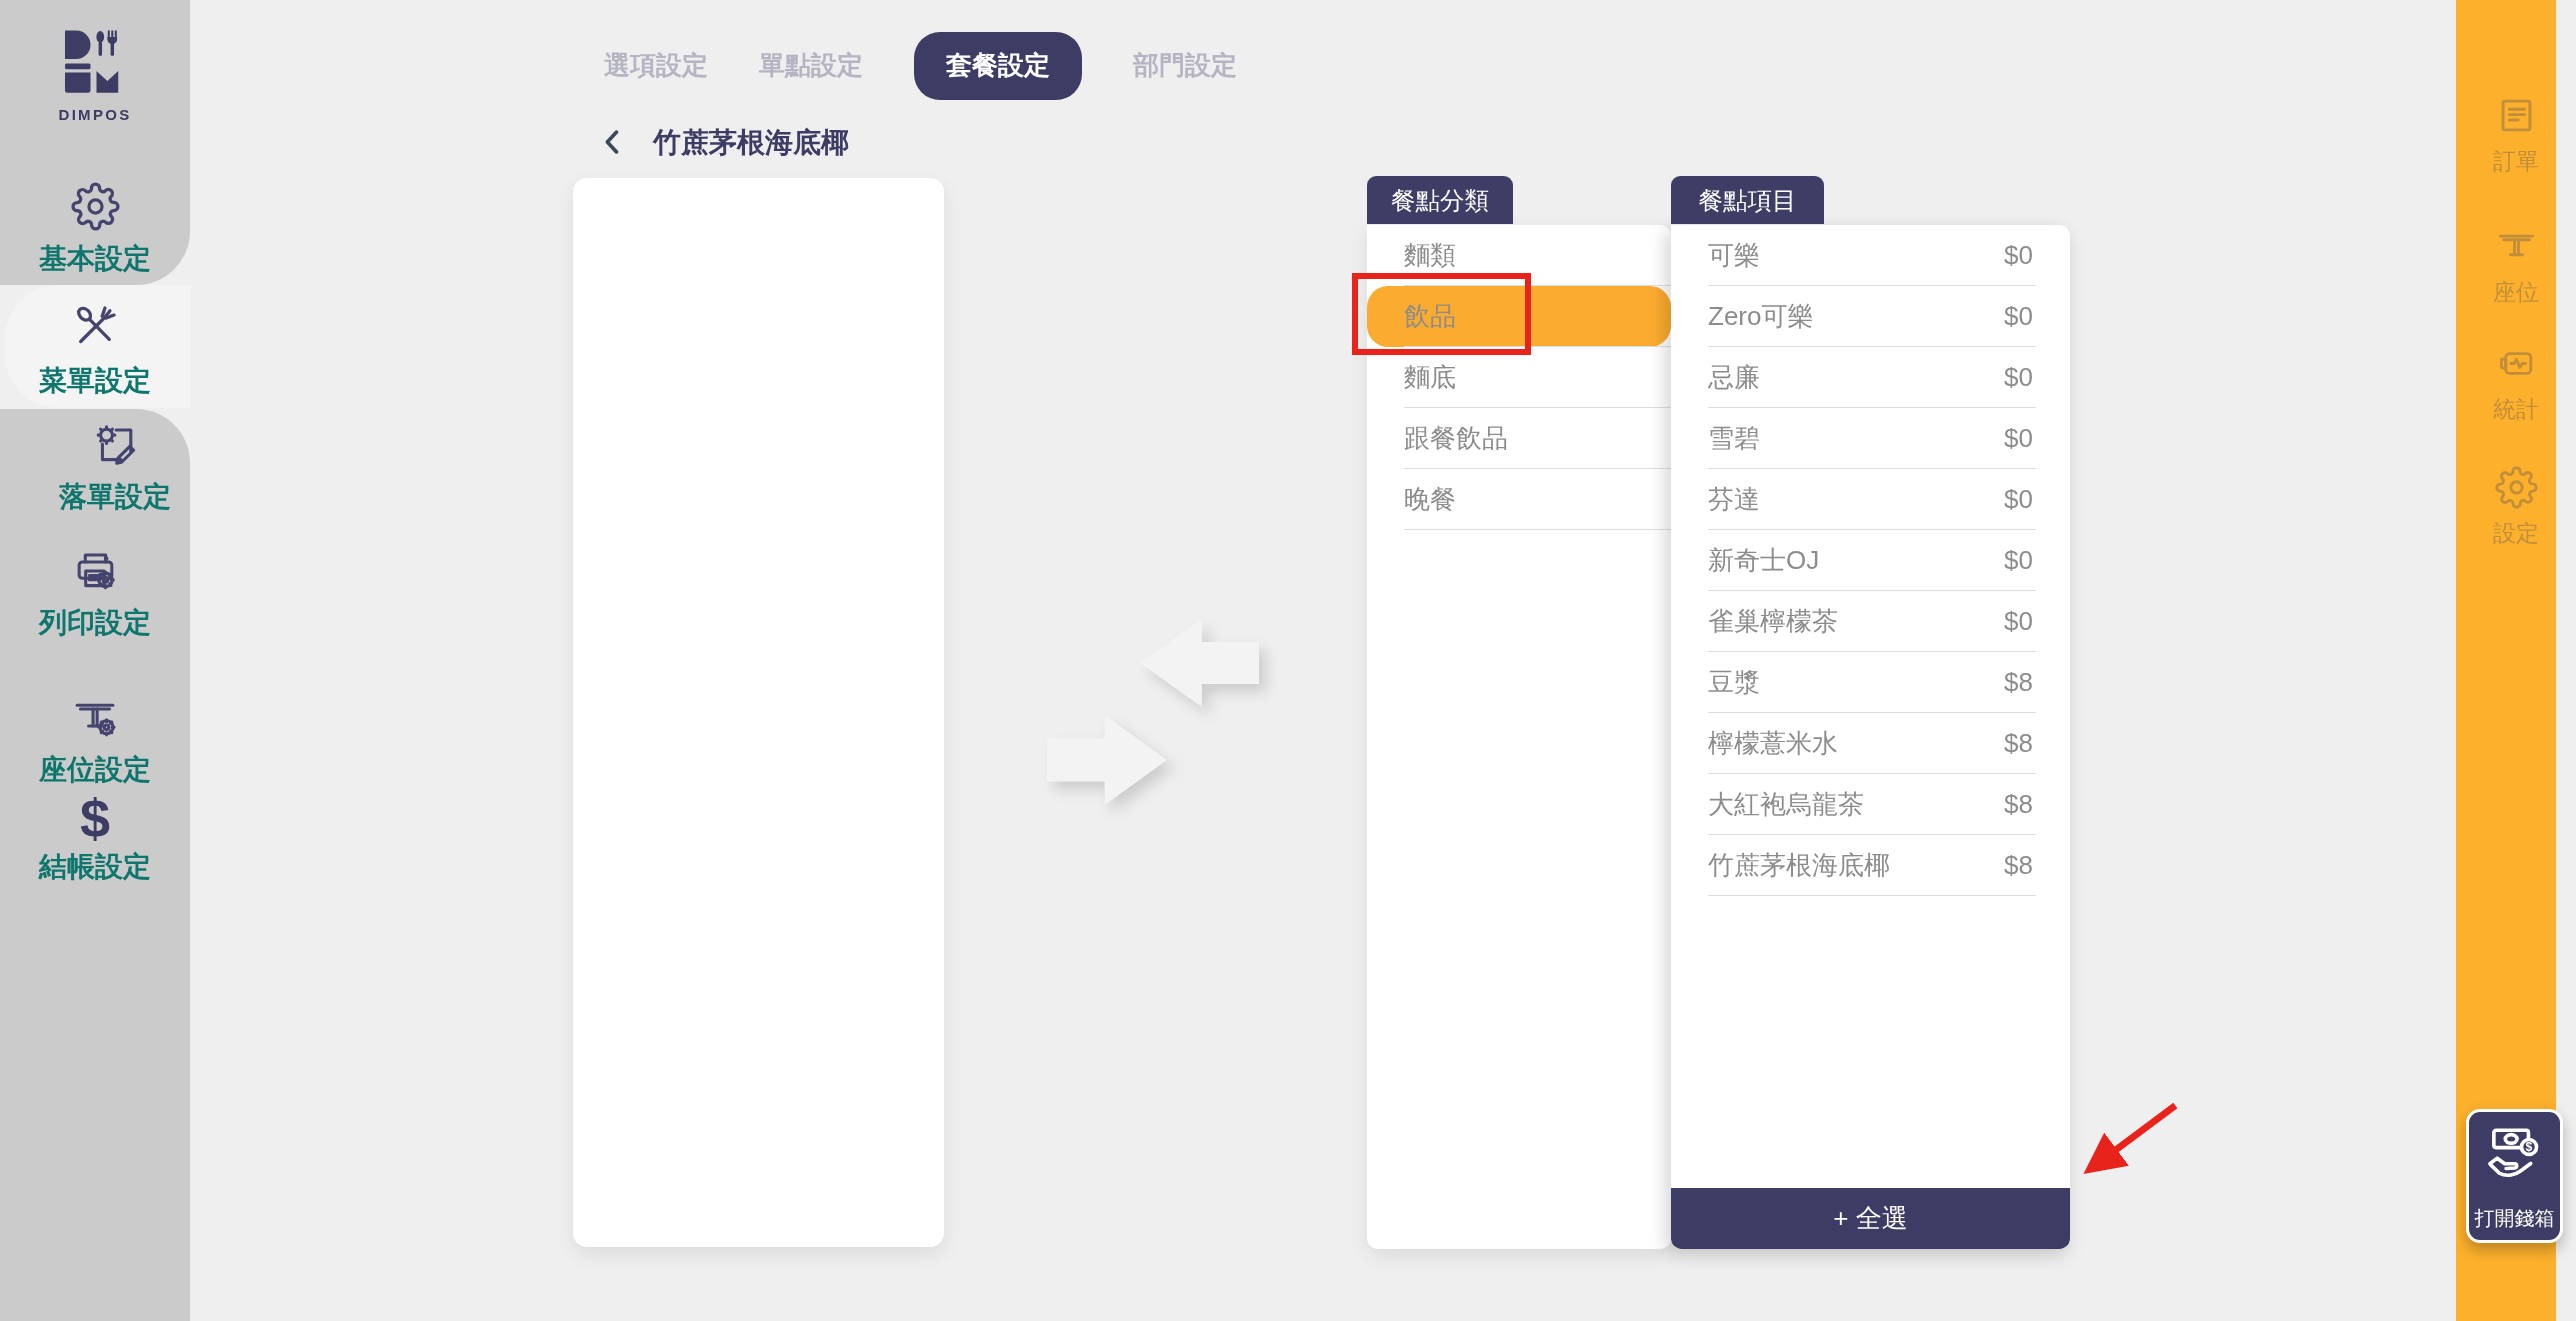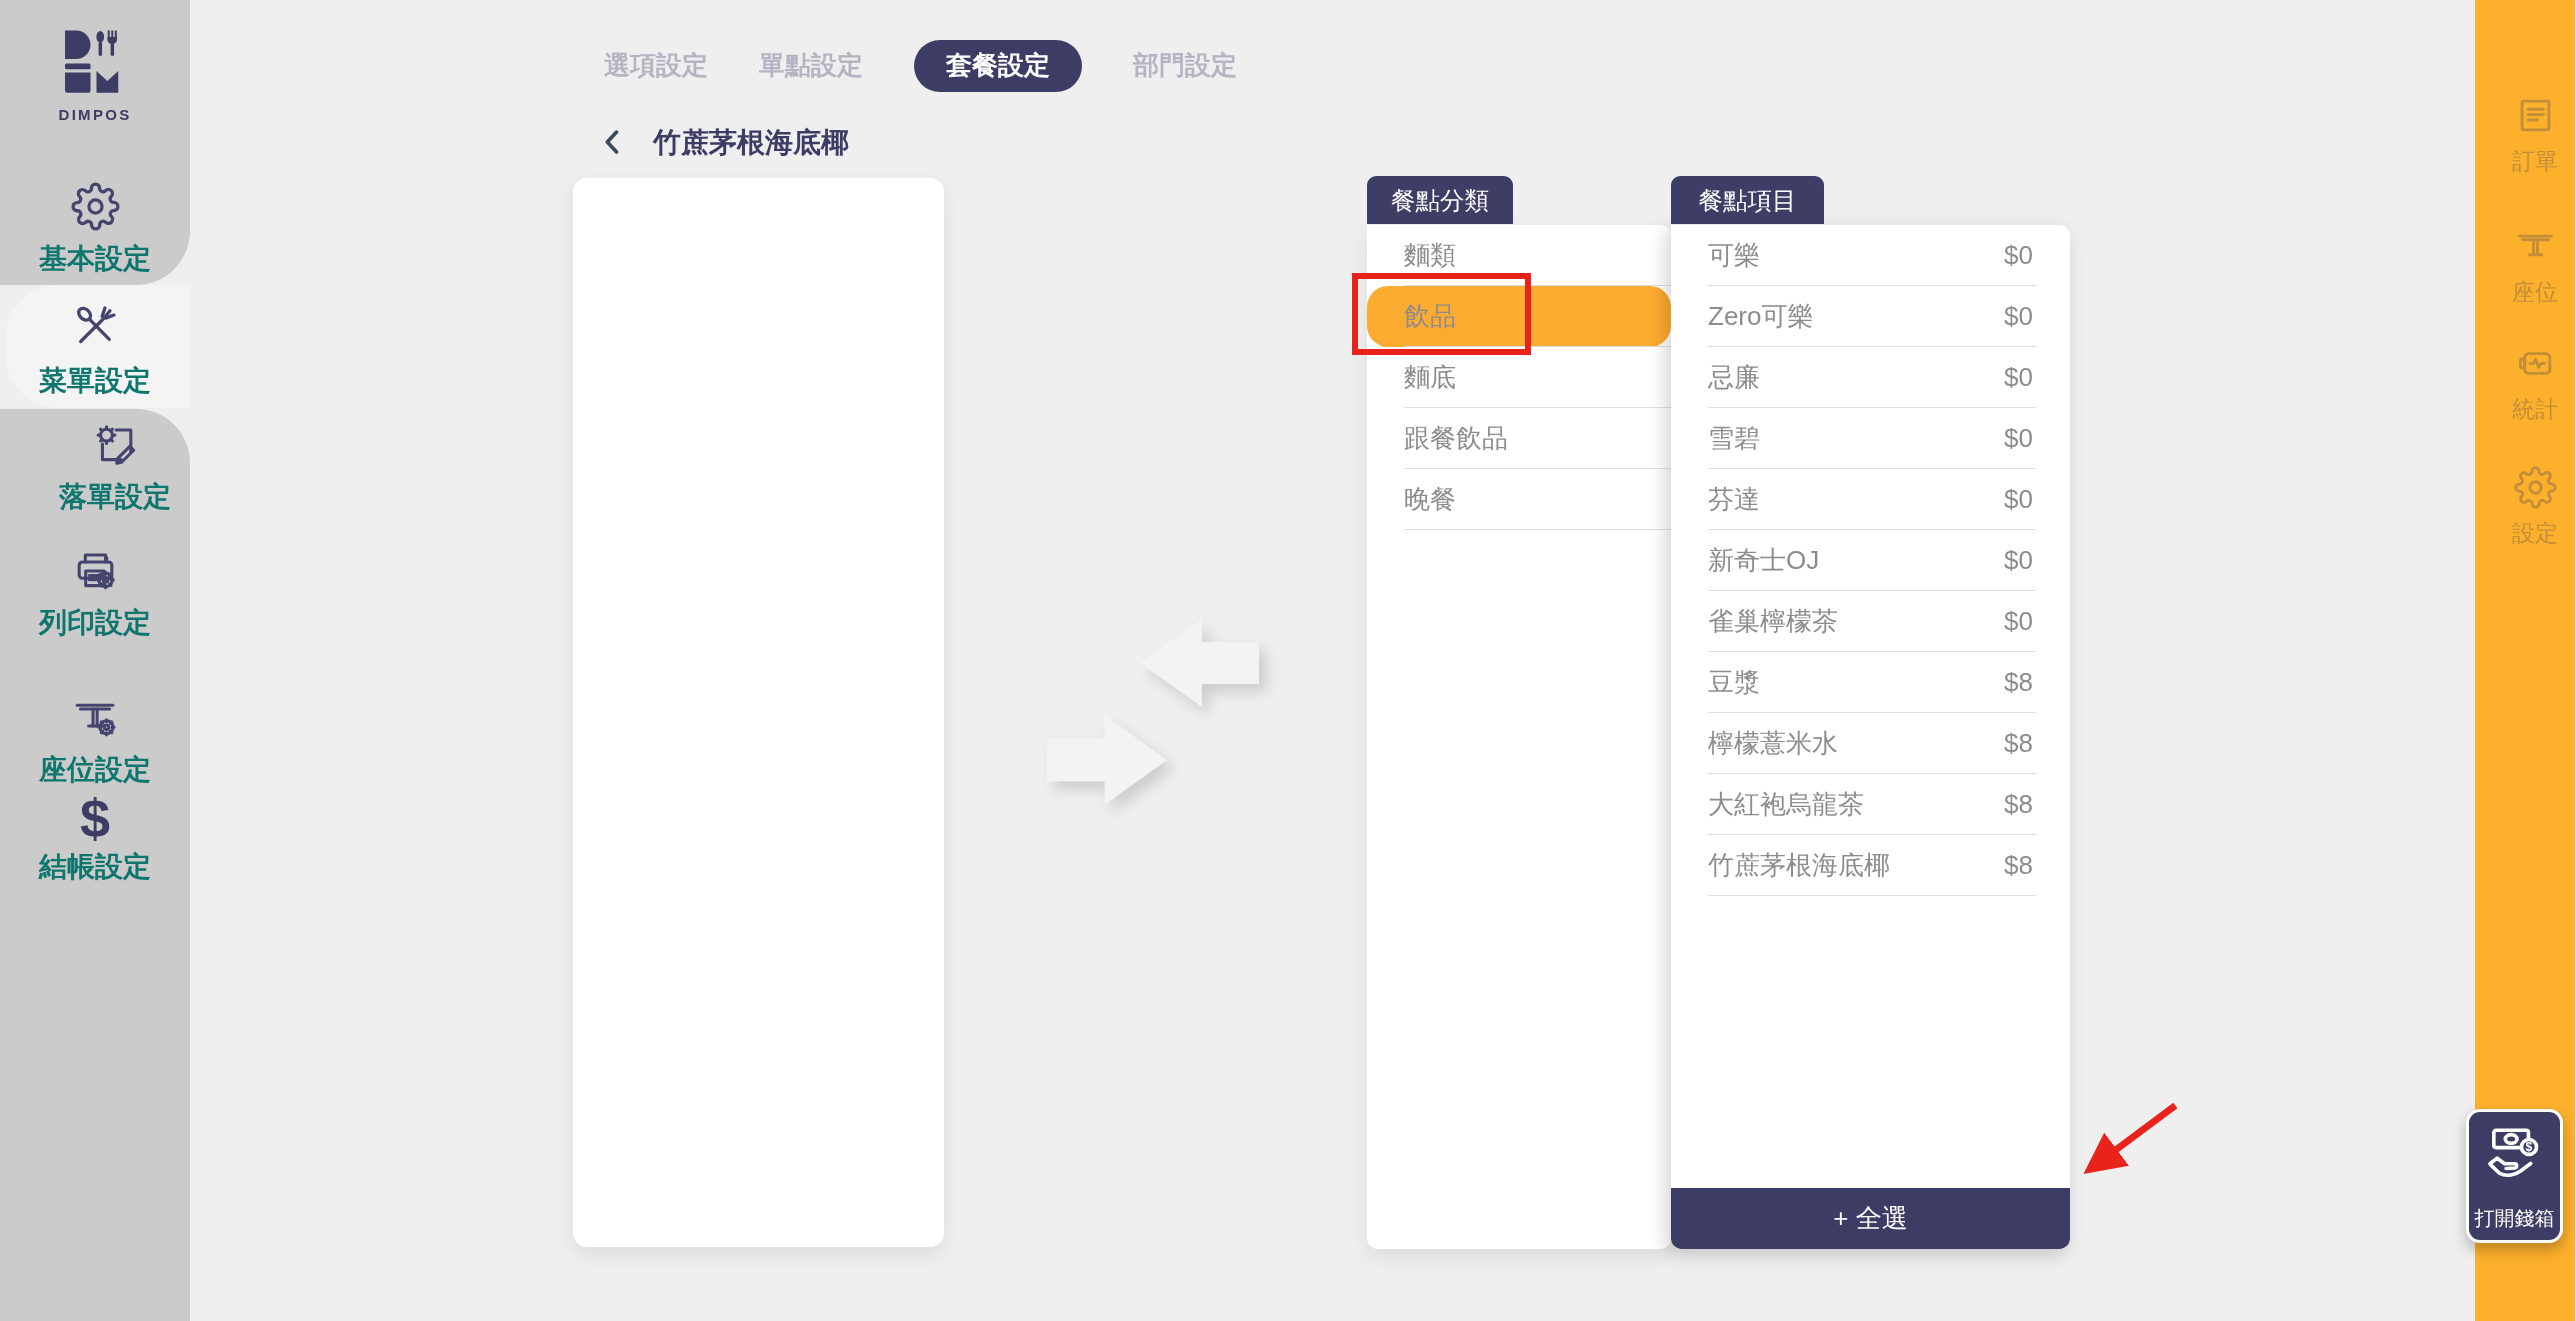--- a/index.html
+++ b/index.html
@@ -18,21 +18,21 @@
   .logo-block svg{display:block;margin:0 auto;}
   .brand-name{margin-top:4.6px;font-size:15px;font-weight:800;letter-spacing:2.3px;color:#3d3c64;}
   .sb-item{position:absolute;left:0;width:190px;display:flex;flex-direction:column;align-items:center;
            gap:6.1px;color:#45446e;}
   .sb-item .sb-label{font-size:28px;font-weight:700;color:#0f766e;}
   .dollar-glyph{font-size:54px;font-weight:800;line-height:48px;color:#3d3c64;}
 
   
   .tabs{position:absolute;left:604px;top:38px;height:55px;display:flex;align-items:center;gap:51px;}
   .tab{font-size:26px;font-weight:700;color:#b5b4c2;cursor:default;}
-  .tab-pill{background:#3d3c64;color:#ffffff;height:52px;border-radius:26px;display:flex;
+  .tab-pill{background:#3d3c64;color:#ffffff;height:68px;border-radius:26px;display:flex;
             align-items:center;padding:0 32px;font-size:26px;font-weight:700;}
 
   
   .back-row{position:absolute;left:596px;top:124px;display:flex;align-items:center;gap:23px;}
   .back-title{font-size:28px;font-weight:800;color:#3d3c64;}
 
   
   .empty-panel{position:absolute;left:573px;top:178px;width:371px;height:1069px;background:#ffffff;
                border-radius:14px;box-shadow:0 7.7px 20px rgba(0,0,0,.08);}
   .panel-tab{position:absolute;height:48px;background:#3e3d66;border-radius:9.2px 9.2px 0 0;color:#fff;
@@ -62,21 +62,21 @@
      clip-path:polygon(0% 50%,52% 0%,52% 26%,100% 26%,100% 74%,52% 74%,52% 100%);}
   .arrow-right-shape{width:120px;height:90px;background:#f3f3f3;
      clip-path:polygon(100% 50%,48% 0%,48% 26%,0% 26%,0% 74%,48% 74%,48% 100%);}
 
   
   .red-rect{position:absolute;left:1352px;top:273px;width:179px;height:82px;border:6.1px solid #e8231b;
             z-index:6;box-sizing:border-box;}
   .red-arrow{position:absolute;left:2059px;top:1093px;z-index:7;}
 
   
-  .rsb{position:absolute;left:2456px;top:0;width:100px;height:1322px;background:#fcb02c;margin-left:19px;}
+  .rsb{position:absolute;left:2456px;top:0;width:100px;height:1322px;background:#fcb02c;}
   .rsb-item{position:absolute;left:0;width:120px;display:flex;flex-direction:column;align-items:center;
             gap:6.1px;color:#c28e3a;}
   .rsb-label{font-size:23px;color:#c28e3a;}
   .drawer-btn{position:absolute;left:2466px;top:1109px;width:97px;height:134px;background:#3d3c64;
             border:3.8px solid #ffffff;border-radius:14px;box-sizing:border-box;cursor:pointer;
             display:flex;flex-direction:column;align-items:center;justify-content:space-between;
             padding:10.7px 3.1px 7.7px;box-shadow:0 6.1px 14px rgba(0,0,0,.25);}
   .drawer-label{font-size:20px;color:#ffffff;white-space:nowrap;}
 </style>
 </head>

